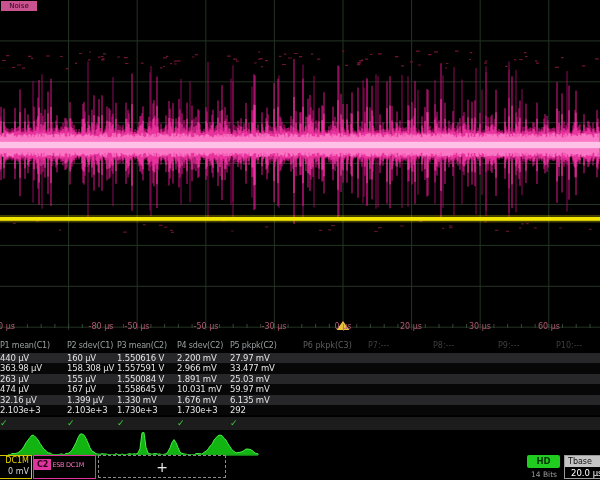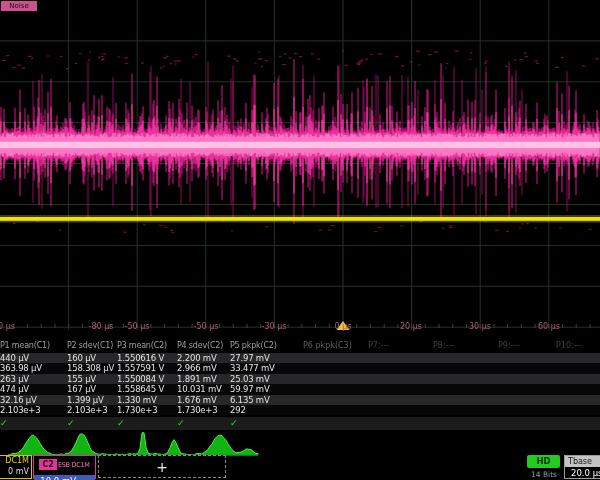--- a/index.html
+++ b/index.html
@@ -13,21 +13,21 @@
   #mtable{position:absolute;left:0;top:340px;width:600px;height:92px;}
   .trow{position:absolute;left:0;width:600px;white-space:nowrap;}
   .tcell{display:inline-block;text-align:left;vertical-align:top;overflow:hidden;letter-spacing:-0.2px;}
   #hist{position:absolute;left:0;top:429px;}
   #bottom{position:absolute;left:8px;top:455px;width:600px;height:25px;}
   .box{position:absolute;box-sizing:border-box;background:#000;}
   .c1box{left:-14px;top:0;width:38px;height:24px;border:1px solid #d8c400;}
   .c1l1{color:#e6d400;font-size:8px;line-height:10px;text-align:right;padding-right:2px;}
   .c1l2{color:#d6d6d6;font-size:8px;line-height:12px;text-align:right;padding-right:2px;}
   .c2box{left:25px;top:0;width:63px;height:24px;border:1px solid #e0359f;}
-  .c2hdr{height:19px;line-height:11px;white-space:nowrap;overflow:hidden;text-align:center;}
+  .c2hdr{height:25px;line-height:11px;white-space:nowrap;overflow:hidden;}
   .c2tag{display:inline-block;background:#e0359f;color:#30001a;font-size:8px;font-weight:bold;
          padding:0 3px;height:11px;line-height:11px;}
   .c2flags{color:#ff6ec0;font-size:6.5px;padding-left:1px;letter-spacing:-0.3px;}
   .c2val{height:12px;background:#3d5cb8;color:#fff;font-size:8.5px;line-height:12px;
          text-align:right;padding-right:19px;}
   .addbox{left:90px;top:0;width:128px;height:23px;border:1px dashed #8a8a8a;color:#e8e8e8;
           font-size:14px;line-height:22px;text-align:center;}
   .hdbadge{left:519px;top:0;width:33px;height:13px;background:#1fcc1f;border-radius:2px;
            color:#003300;font-size:8.5px;font-weight:bold;line-height:13px;text-align:center;}
   .bits{position:absolute;left:514px;top:15px;width:44px;color:#9a9a9a;font-size:7.5px;text-align:center;}

